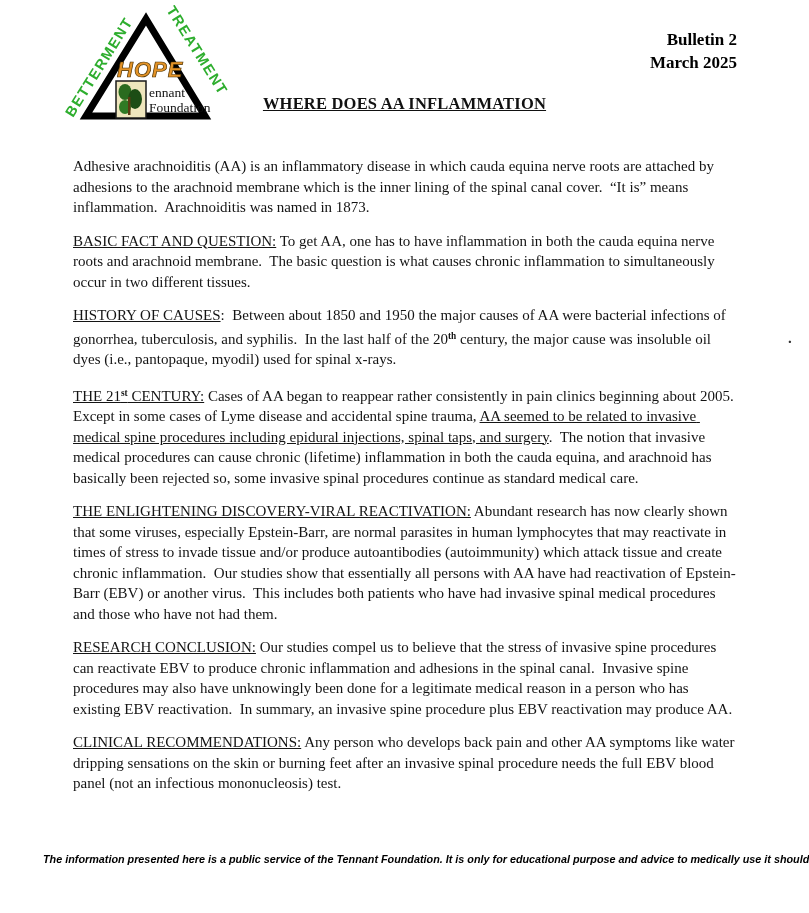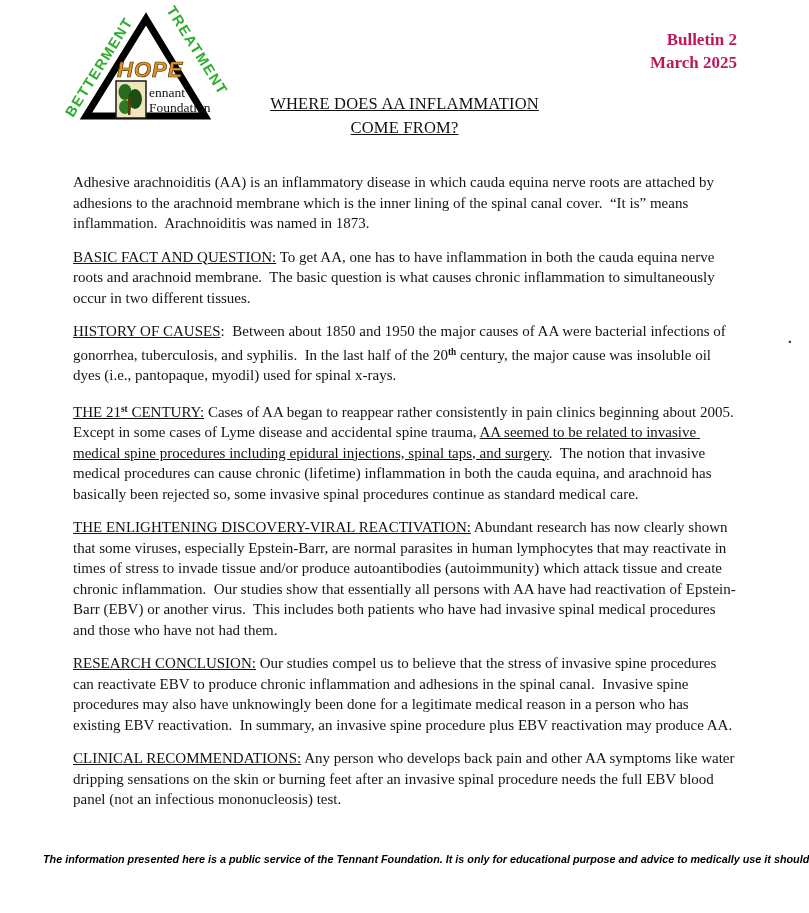--- a/index.html
+++ b/index.html
@@ -22,46 +22,45 @@
     height: 142px;
   }
   .bulletin {
     position: absolute;
     top: 28px;
     right: 72px;
     text-align: right;
     font-weight: bold;
     font-size: 17px;
     line-height: 23px;
-    color: #be185d;
+    color: #000000;
   }
   .doc-title {
     position: absolute;
     top: 92px;
     left: 0;
     right: 0;
     text-align: center;
-    font-weight: normal;
+    font-weight: bold;
     font-size: 16.5px;
     line-height: 24px;
     letter-spacing: 0.2px;
     color: #111;
   }
   .doc-title .tline { text-decoration: underline; }
 
   
   .docbody {
     position: absolute;
     top: 156px;
     left: 73px;
     width: 666px;
     font-size: 15px;
     line-height: 20.5px;
     white-space: pre-wrap;
-    margin-top: 16px;
   }
   .docbody p { margin: 0 0 13px 0; }
   .u { text-decoration: underline; }
   .sup { font-size: 0.62em; vertical-align: 5px; font-weight: bold; }
 
   
   .stray {
     position: absolute;
     left: 788px;
     top: 330px;
@@ -113,21 +112,20 @@
     <text class="orgtext" x="85" y="107" fill="#111">Foundation</text>
   </svg>
 
   <div class="bulletin">
     <div>Bulletin 2</div>
     <div>March 2025</div>
   </div>
 
   <div class="doc-title">
     <div class="tline">WHERE DOES AA INFLAMMATION</div>
-    <div class="tline">COME FROM?</div>
   </div>
 
   <div class="docbody" id="paragraphs"><p><span>Adhesive arachnoiditis (AA) is an inflammatory disease in which cauda equina nerve roots are attached by adhesions to the arachnoid membrane which is the inner lining of the spinal canal cover.  “It is” means inflammation.  Arachnoiditis was named in 1873.</span></p><p><span class="u">BASIC FACT AND QUESTION:</span><span> To get AA, one has to have inflammation in both the cauda equina nerve roots and arachnoid membrane.  The basic question is what causes chronic inflammation to simultaneously occur in two different tissues.</span></p><p><span class="u">HISTORY OF CAUSES</span><span>:  Between about 1850 and 1950 the major causes of AA were bacterial infections of gonorrhea, tuberculosis, and syphilis.  In the last half of the 20</span><span><span class="sup">th</span></span><span> century, the major cause was insoluble oil dyes (i.e., pantopaque, myodil) used for spinal x-rays.</span></p><p><span class="u">THE 21</span><span class="u"><span class="sup">st</span></span><span class="u"> CENTURY:</span><span> Cases of AA began to reappear rather consistently in pain clinics beginning about 2005.  Except in some cases of Lyme disease and accidental spine trauma, </span><span class="u">AA seemed to be related to invasive medical spine procedures including epidural injections, spinal taps, and surgery</span><span>.  The notion that invasive medical procedures can cause chronic (lifetime) inflammation in both the cauda equina, and arachnoid has basically been rejected so, some invasive spinal procedures continue as standard medical care.</span></p><p><span class="u">THE ENLIGHTENING DISCOVERY-VIRAL REACTIVATION:</span><span> Abundant research has now clearly shown that some viruses, especially Epstein-Barr, are normal parasites in human lymphocytes that may reactivate in times of stress to invade tissue and/or produce autoantibodies (autoimmunity) which attack tissue and create chronic inflammation.  Our studies show that essentially all persons with AA have had reactivation of Epstein-Barr (EBV) or another virus.  This includes both patients who have had invasive spinal medical procedures and those who have not had them.</span></p><p><span class="u">RESEARCH CONCLUSION:</span><span> Our studies compel us to believe that the stress of invasive spine procedures can reactivate EBV to produce chronic inflammation and adhesions in the spinal canal.  Invasive spine procedures may also have unknowingly been done for a legitimate medical reason in a person who has existing EBV reactivation.  In summary, an invasive spine procedure plus EBV reactivation may produce AA.</span></p><p><span class="u">CLINICAL RECOMMENDATIONS:</span><span> Any person who develops back pain and other AA symptoms like water dripping sensations on the skin or burning feet after an invasive spinal procedure needs the full EBV blood panel (not an infectious mononucleosis) test.</span></p></div>
 
   <div class="stray">.</div>
 
   <div class="footer">
     <div class="fline">The information presented here is a public service of the Tennant Foundation.  It is only for educational purpose and advice to medically use it should</div>
   </div>
 

